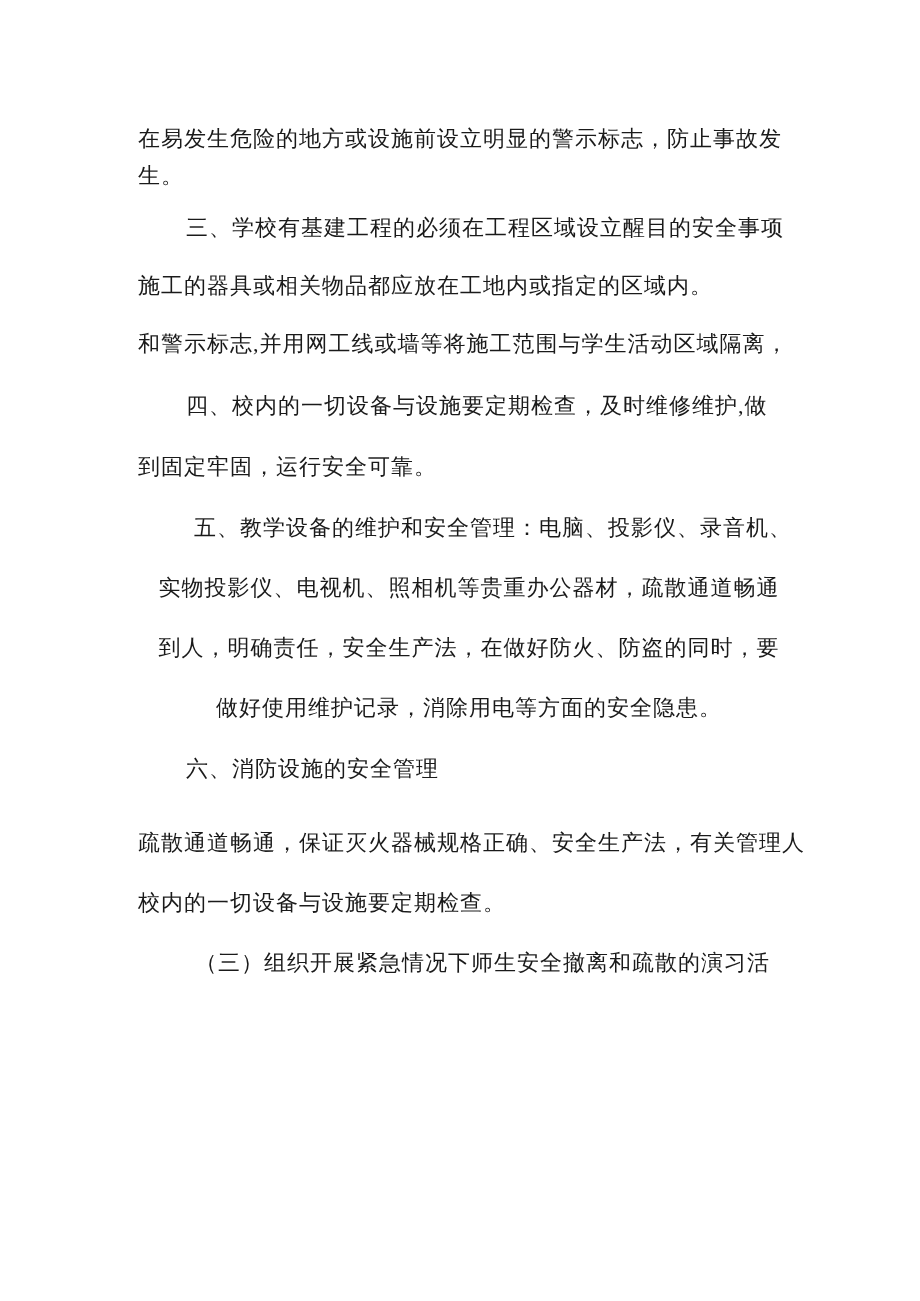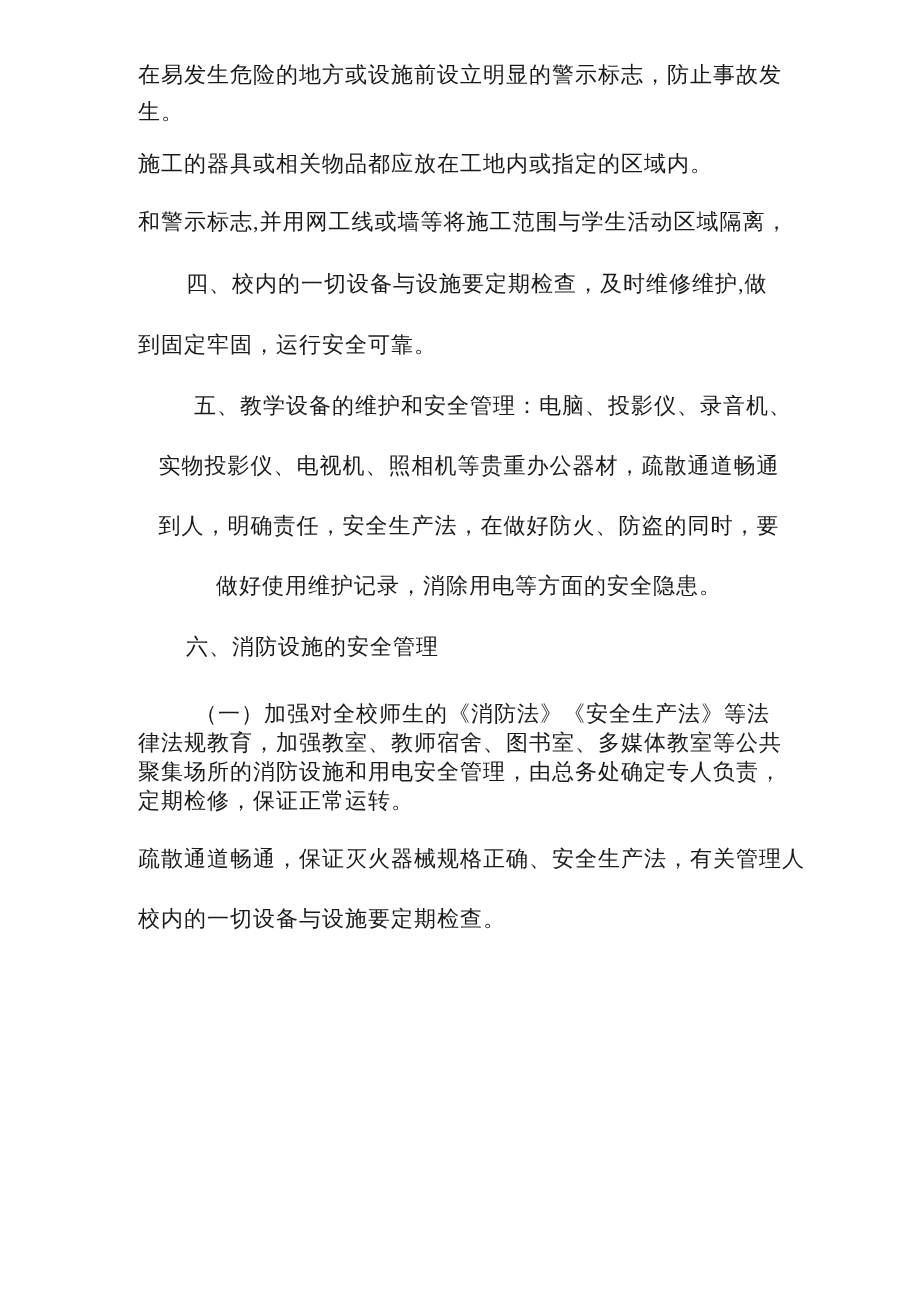--- a/index.html
+++ b/index.html
@@ -9,21 +9,21 @@
   }
   .page {
     position: relative;
     width: 920px;
     height: 1301px;
     background: #ffffff;
     overflow: hidden;
   }
   .content {
     box-sizing: border-box;
-    padding: 56px 120px 0 138px;
+    padding: 120px 120px 0 138px;
     font-family: "Liberation Serif", "DejaVu Serif", serif;
     color: #1a1a1a;
   }
   .line {
     white-space: nowrap;
     font-size: 22px;
     letter-spacing: 1px;
     font-weight: 400;
   }
   
@@ -44,47 +44,45 @@
 
 <div class="page">
   <div class="content">
 
     <div class="para p1">
       <div class="line">在易发生危险的地方或设施前设立明显的警示标志，防止事故发</div>
       <div class="line">生。</div>
     </div>
 
     <div class="para p2">
+      <div class="line ind-num">三、学校有基建工程的必须在工程区域设立醒目的安全事项</div>
       <div class="line">施工的器具或相关物品都应放在工地内或指定的区域内。</div>
       <div class="line">和警示标志,并用网工线或墙等将施工范围与学生活动区域隔离，</div>
     </div>
 
     <div class="para p3">
       <div class="line ind-num">四、校内的一切设备与设施要定期检查，及时维修维护,做</div>
       <div class="line">到固定牢固，运行安全可靠。</div>
     </div>
 
     <div class="para p4">
       <div class="line ind-num">五、教学设备的维护和安全管理：电脑、投影仪、录音机、</div>
       <div class="line">实物投影仪、电视机、照相机等贵重办公器材，疏散通道畅通</div>
       <div class="line">到人，明确责任，安全生产法，在做好防火、防盗的同时，要</div>
       <div class="line">做好使用维护记录，消除用电等方面的安全隐患。</div>
     </div>
 
     <div class="para p5">
       <div class="line ind-num">六、消防设施的安全管理</div>
     </div>
 
-    <div class="para p6">
-      <div class="line ind-paren">（一）加强对全校师生的《消防法》《安全生产法》等法</div>
-      <div class="line">律法规教育，加强教室、教师宿舍、图书室、多媒体教室等公共</div>
-      <div class="line">聚集场所的消防设施和用电安全管理，由总务处确定专人负责，</div>
-      <div class="line">定期检修，保证正常运转。</div>
-    </div>
 
     <div class="para p7">
       <div class="line">疏散通道畅通，保证灭火器械规格正确、安全生产法，有关管理人</div>
       <div class="line">校内的一切设备与设施要定期检查。</div>
     </div>
 
+    <div class="para p8">
+      <div class="line ind-paren">（三）组织开展紧急情况下师生安全撤离和疏散的演习活</div>
+    </div>
 
   </div>
 </div>
 
 </body></html>

